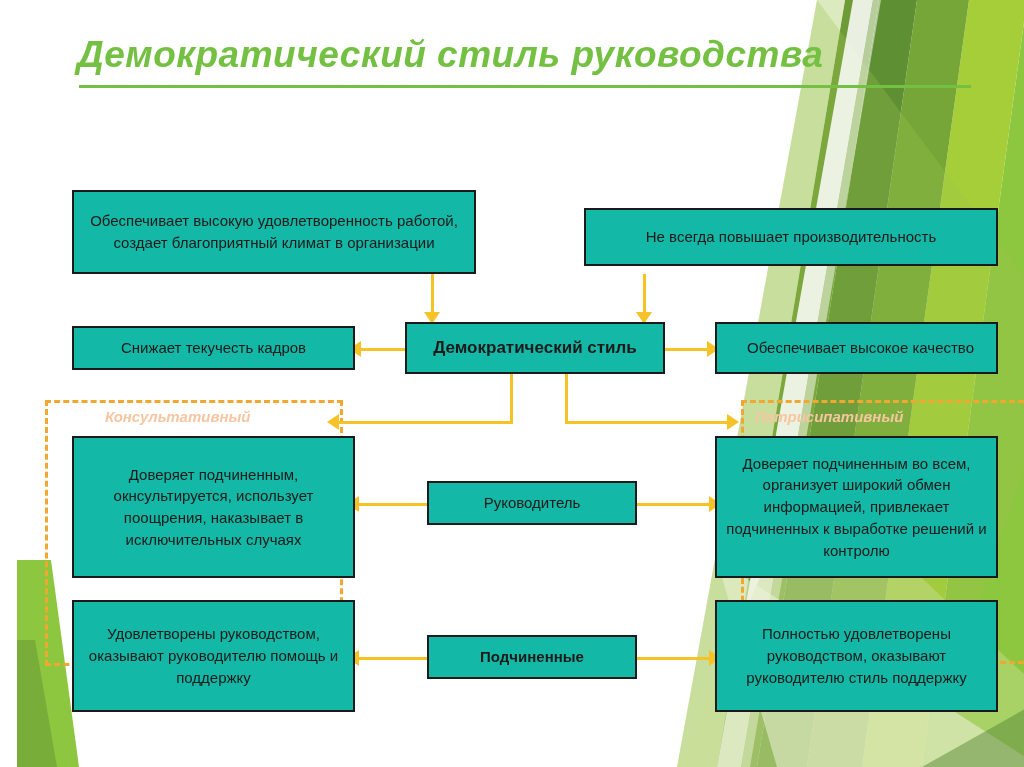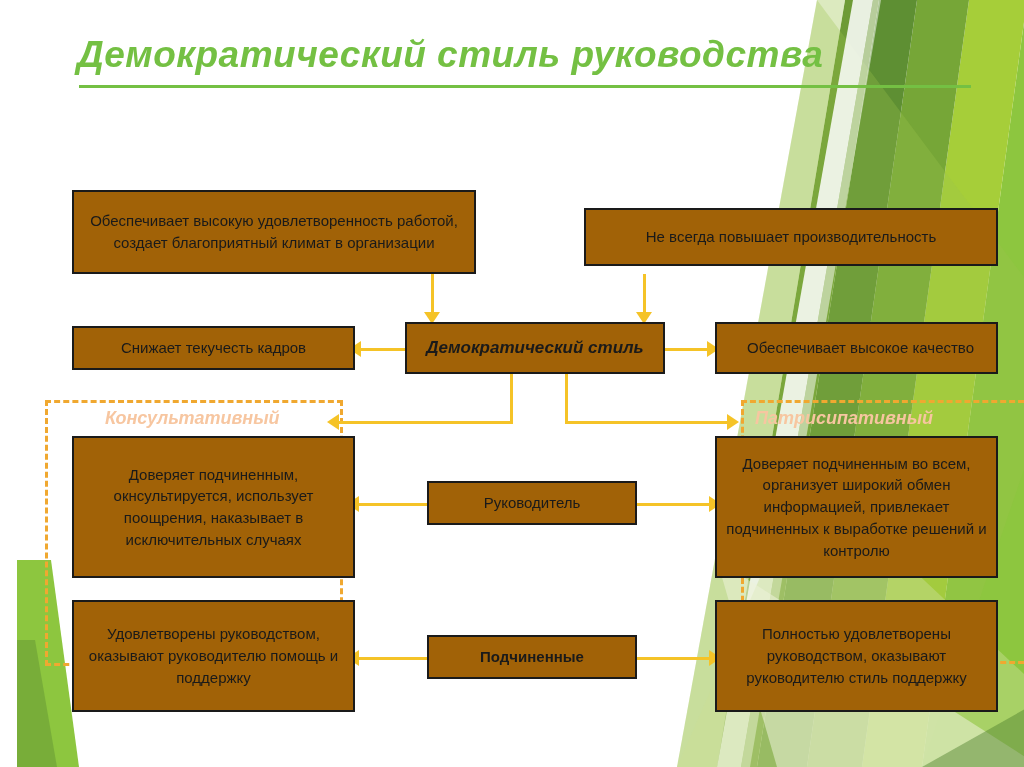--- a/index.html
+++ b/index.html
@@ -23,34 +23,34 @@
     background:#74C043;z-index:7;
   }
 
   
   .group-frame{
     position:absolute;border:3px dashed #F5A623;
     border-color:#F0A830;background:transparent;z-index:2;
   }
   .group-label{
     position:absolute;z-index:3;
-    font-size:18px;font-weight:bold;font-style:italic;
+    font-size:15px;font-weight:bold;font-style:italic;
     color:#F7C6A0;white-space:nowrap;
   }
 
   
   .box{
     position:absolute;box-sizing:border-box;
-    background:#a16207;border:2px solid #1a1a1a;
+    background:#14b8a6;border:2px solid #1a1a1a;
     display:flex;align-items:center;justify-content:center;
     text-align:center;color:#1a1a1a;
     font-size:15px;line-height:1.45;
     padding:4px 8px;z-index:5;
   }
-  .box.emph{font-weight:bold;font-style:italic;font-size:17px;}
+  .box.emph{font-weight:bold;font-size:17px;}
 
   
   .conn{position:absolute;background:#F5C327;z-index:4;}
   .conn.h{height:3px;}
   .conn.v{width:3px;}
   .arrow{position:absolute;width:0;height:0;z-index:4;}
   .arrow.down{border-left:8px solid transparent;border-right:8px solid transparent;border-top:12px solid #F5C327;}
   .arrow.left{border-top:8px solid transparent;border-bottom:8px solid transparent;border-right:12px solid #F5C327;}
   .arrow.right{border-top:8px solid transparent;border-bottom:8px solid transparent;border-left:12px solid #F5C327;}
 </style>

